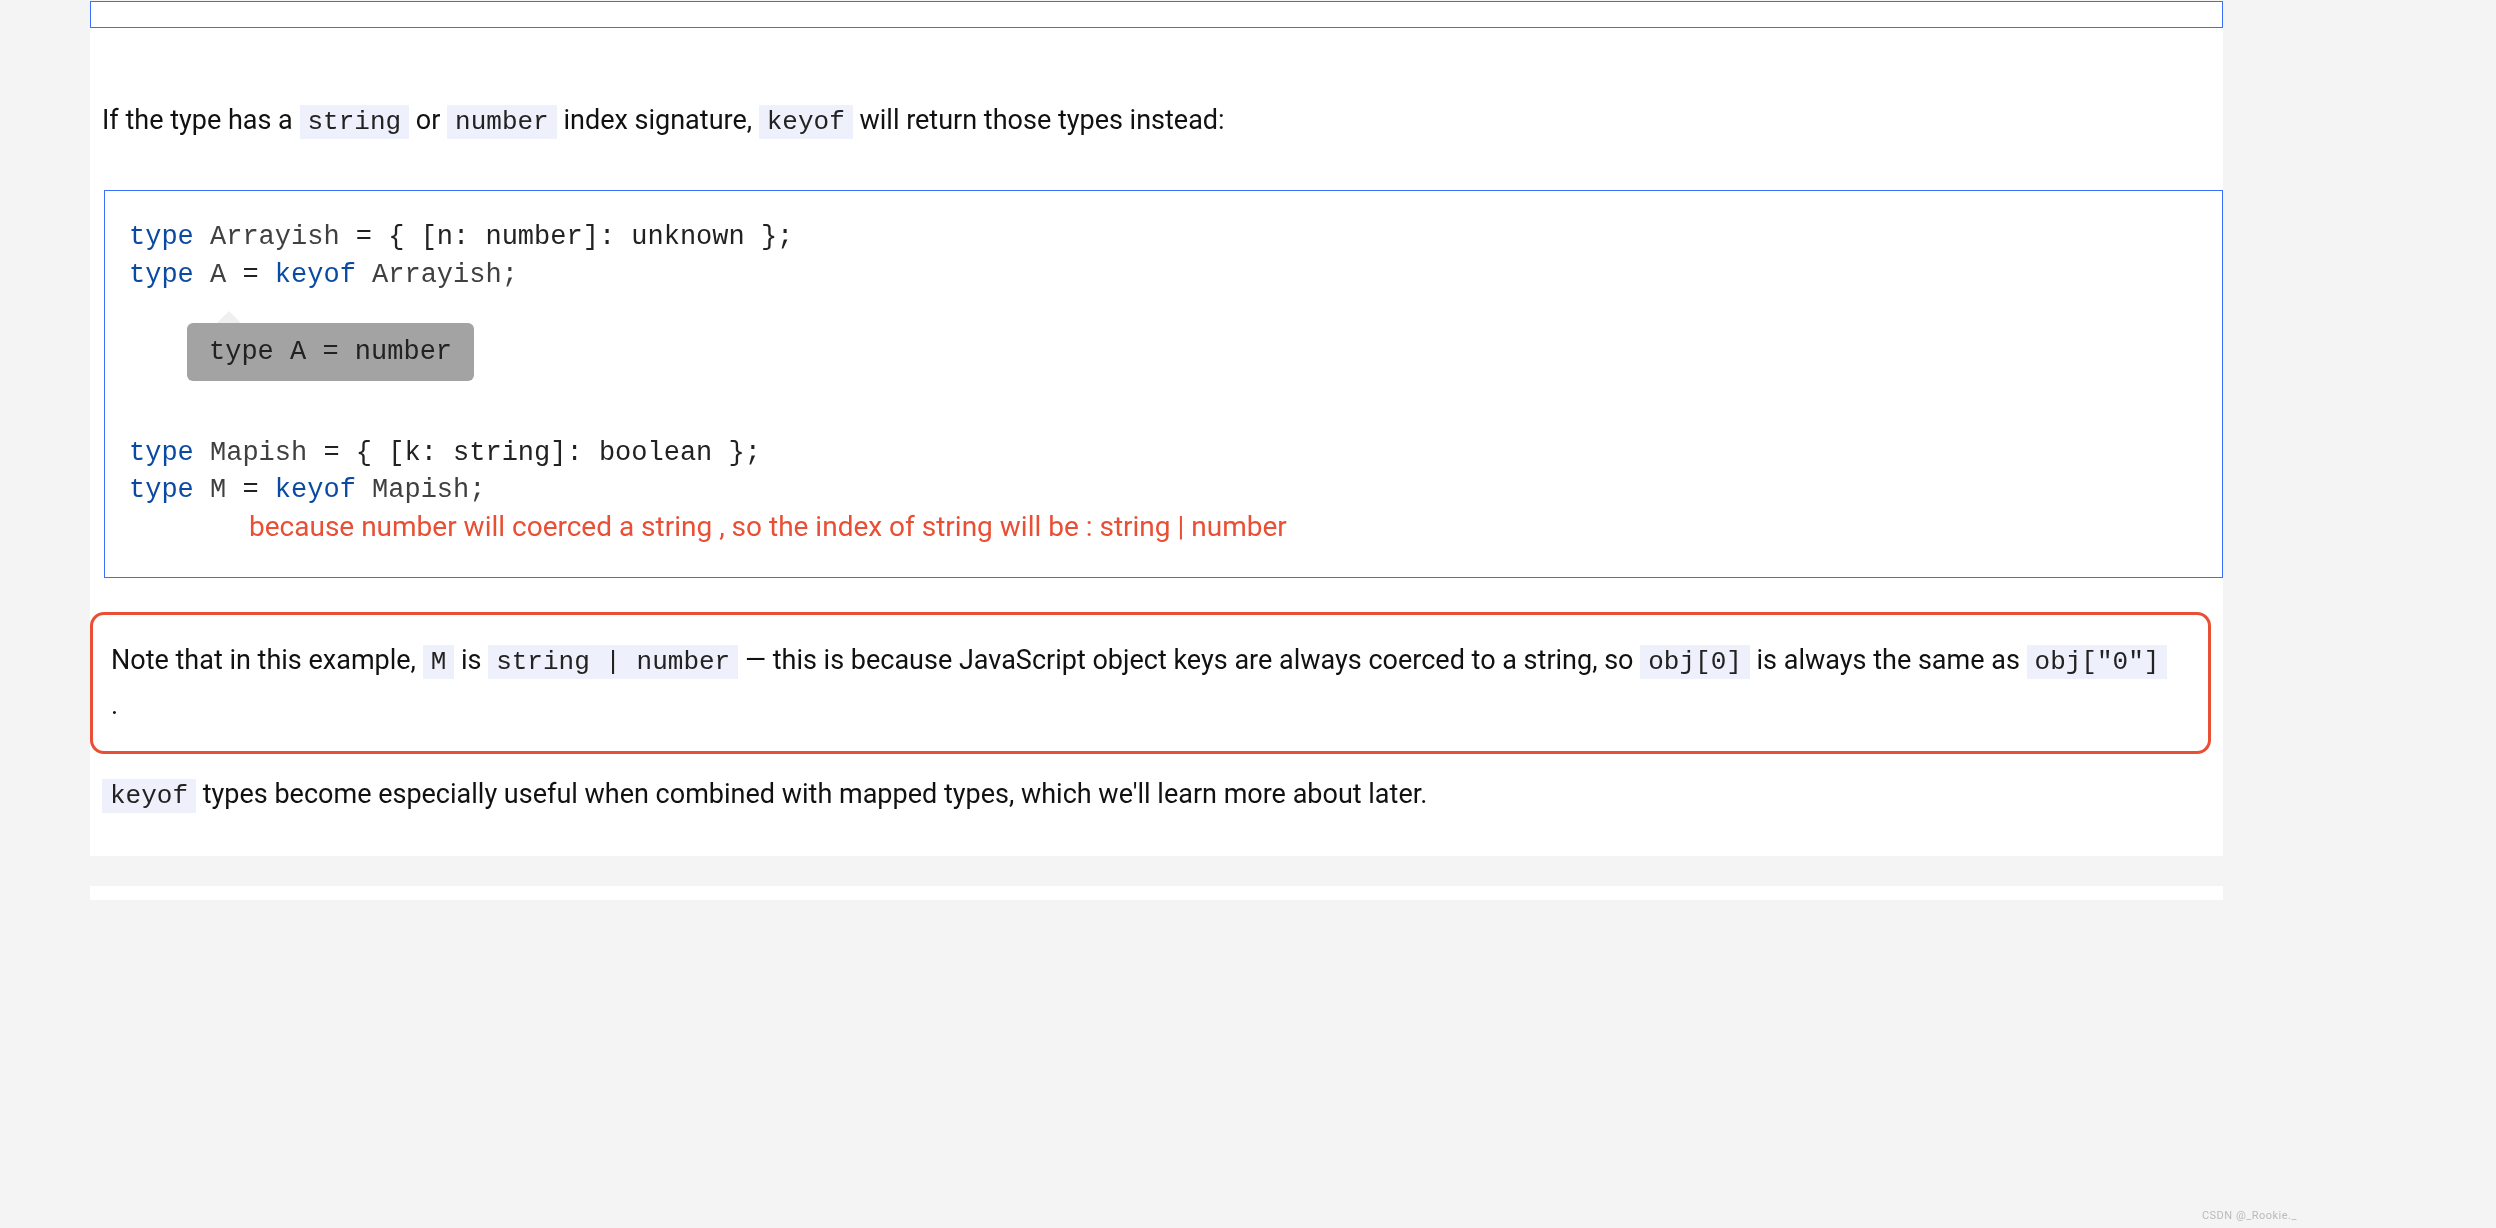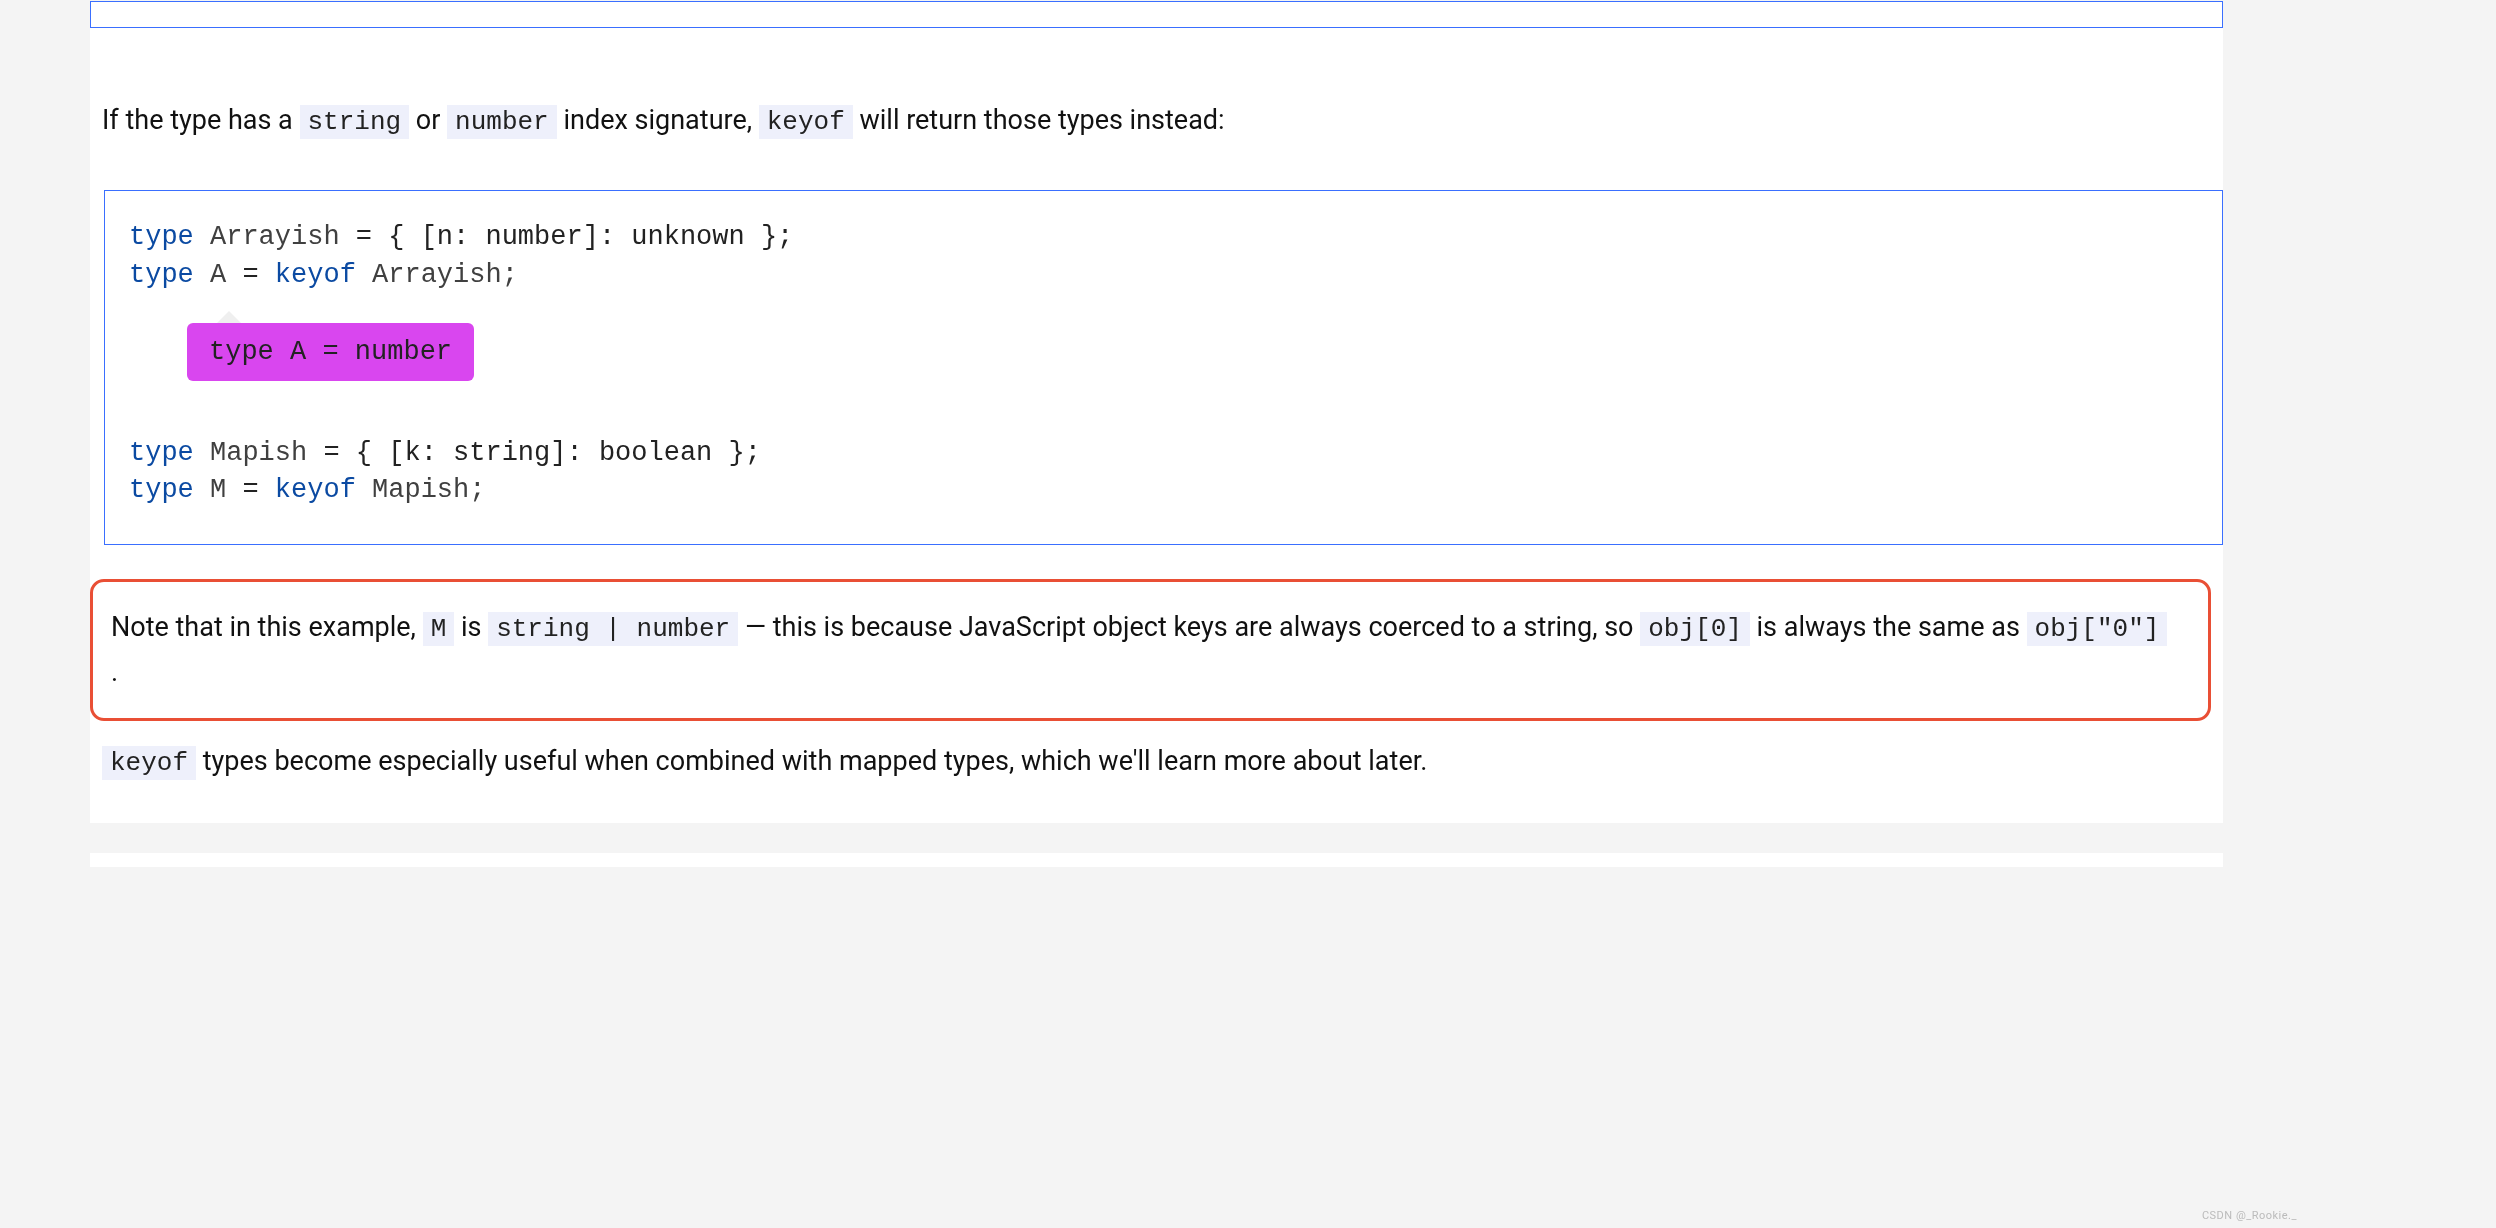--- a/index.html
+++ b/index.html
@@ -58,21 +58,21 @@
     margin: 0;
     font-family: "SFMono-Regular", Consolas, "Liberation Mono", Menlo, monospace;
     font-size: 27px;
     line-height: 1.4;
   }
   .tok-kw { color: #0b4aa2; }
   .tok-type { color: #404040; }
   .tok-plain { color: #222; }
   .hint {
     display: inline-block;
-    background: #d946ef;
+    background: #a3a3a3;
     border-radius: 6px;
     padding: 14px 22px;
     font-family: "SFMono-Regular", Consolas, "Liberation Mono", Menlo, monospace;
     font-size: 27px;
     color: #222;
     margin-top: 28px;
     margin-left: 58px;
     position: relative;
   }
   .hint::before {
@@ -150,20 +150,21 @@
 
       <div class="hint">type A = number</div>
 
       <div class="spacer-between-blocks"></div>
 
       
       <pre><span class="tok-kw">type</span> <span class="tok-type">Mapish</span><span class="tok-plain"> = </span><span class="tok-plain">{ [k: string]: boolean };</span>
 <span class="tok-kw">type</span> <span class="tok-type">M</span><span class="tok-plain"> = </span><span class="tok-kw">keyof</span><span class="tok-type"> Mapish;</span></pre>
 
       <div class="annotation-row">
+        <div class="annotation">because  number will coerced a string ,   so the index of string will be  :    string | number</div>
       </div>
 
     </div>
 
     <div class="note-box">
       <span>Note that in this example, </span>
       <code class="inline">M</code>
       <span> is </span>
       <code class="inline">string | number</code>
       <span> — this is because JavaScript object keys are always coerced to a string, so </span>

